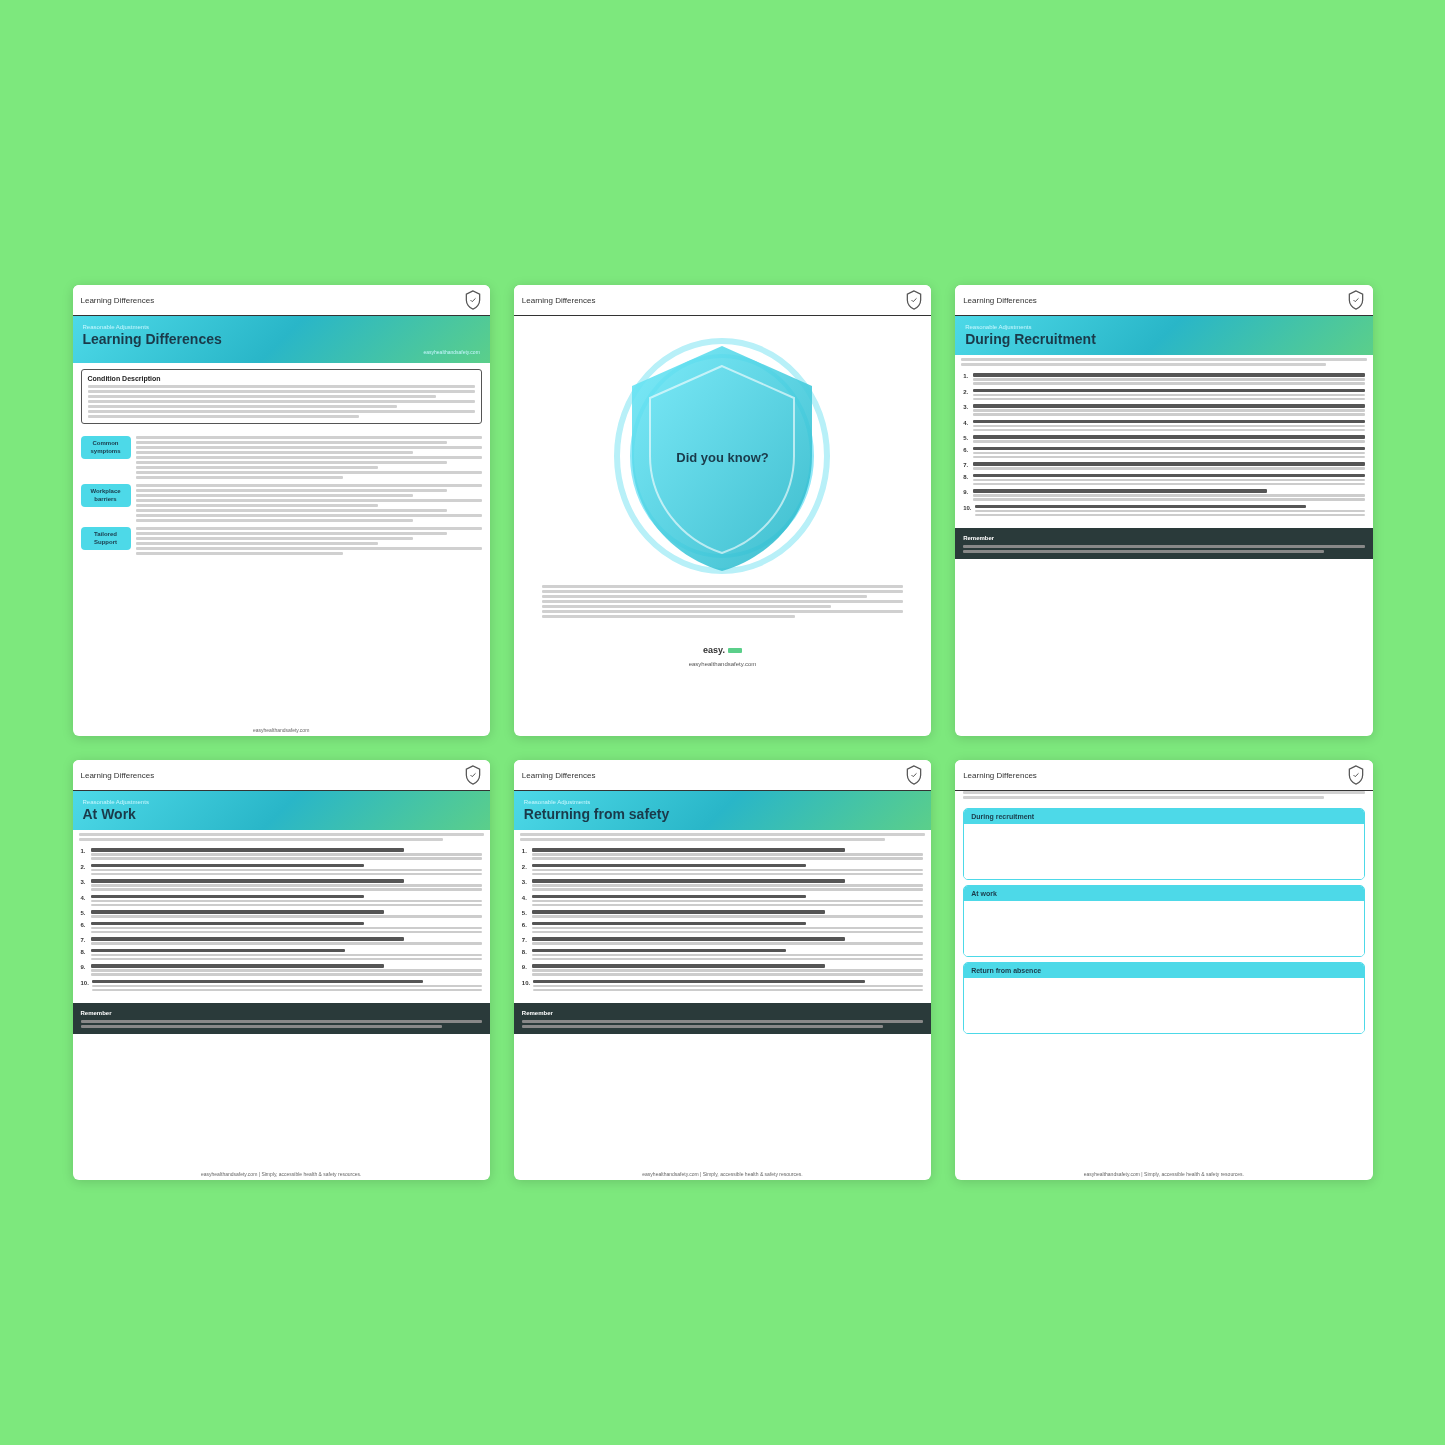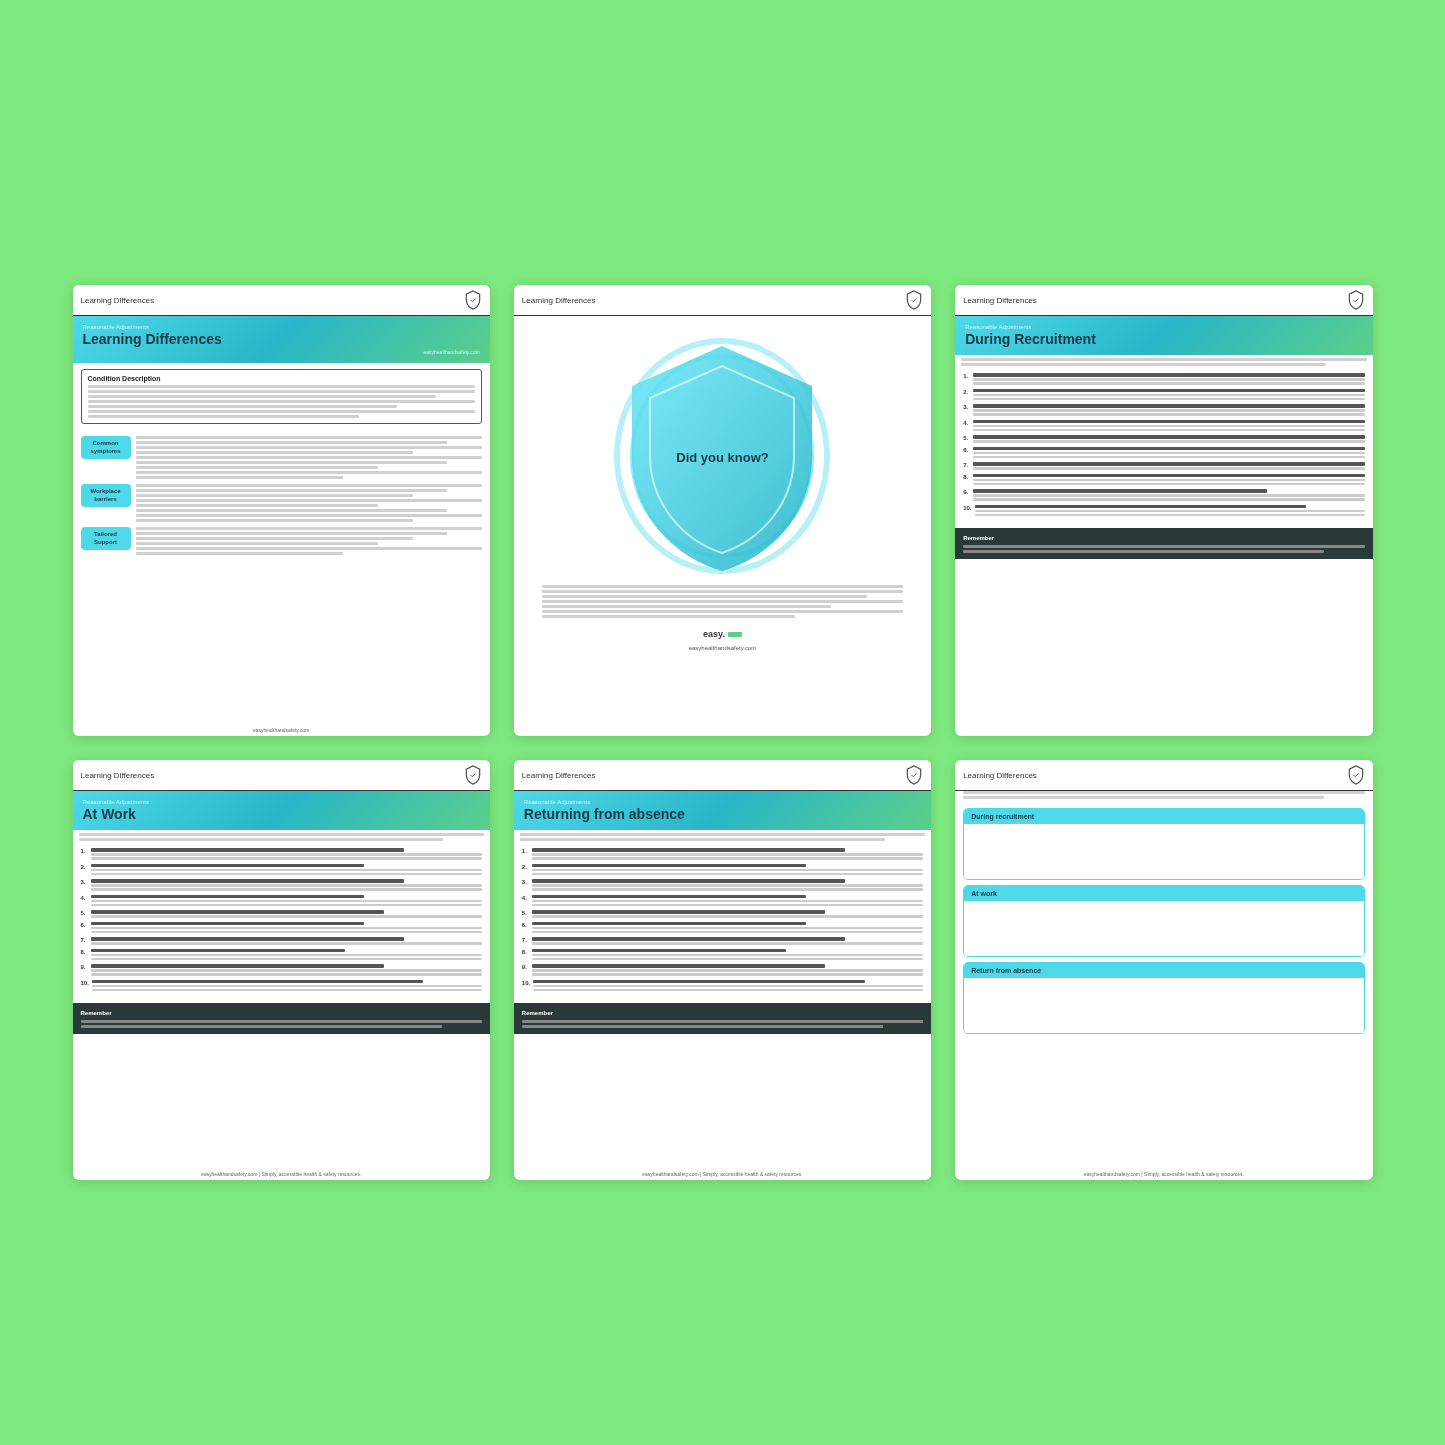--- a/index.html
+++ b/index.html
@@ -379,21 +379,21 @@
       </div>
       <div class="fact-lines">
         <div class="line-block w100" style="margin-bottom:2px;"></div>
         <div class="line-block w100" style="margin-bottom:2px;"></div>
         <div class="line-block w90" style="margin-bottom:2px;"></div>
         <div class="line-block w100" style="margin-bottom:2px;"></div>
         <div class="line-block w80" style="margin-bottom:2px;"></div>
         <div class="line-block w100" style="margin-bottom:2px;"></div>
         <div class="line-block w70"></div>
       </div>
-      <div style="margin-top:8px;display:flex;flex-direction:column;align-items:center;">
+      <div style="margin-top:24px;display:flex;flex-direction:column;align-items:center;">
         <div class="easy-logo">
           <span style="font-size:9px;font-weight:900;">easy.</span>
           <div class="easy-logo-bar"></div>
         </div>
         <div style="font-size:6px;color:#555;margin-top:3px;">easyhealthandsafety.com</div>
       </div>
     </div>
   </div>
 
   <div class="doc-preview">
@@ -606,21 +606,21 @@
   <div class="doc-preview">
     <div class="doc-header">
       <span class="doc-header-title">Learning Differences</span>
       <svg class="shield-icon-small" viewBox="0 0 20 24" fill="none">
         <path d="M10 1L2 5v7c0 5 3.5 9.5 8 11 4.5-1.5 8-6 8-11V5L10 1z" fill="none" stroke="#555" stroke-width="1.5"></path>
         <path d="M7 12l2 2 4-4" stroke="#555" stroke-width="1.2"></path>
       </svg>
     </div>
     <div class="blue-banner">
       <div class="sub-label">Reasonable Adjustments</div>
-      <h2>Returning from absence</h2>
+      <h2>Returning from safety</h2>
     </div>
     <div style="padding:3px 6px;">
       <div class="line-block w100" style="margin-bottom:2px;"></div>
       <div class="line-block w90"></div>
     </div>
     <div class="numbered-list">
       <div class="numbered-item">
         <span class="num-label">1.</span>
         <div class="num-content">
           <div class="num-title-line" style="width:80%;"></div>

